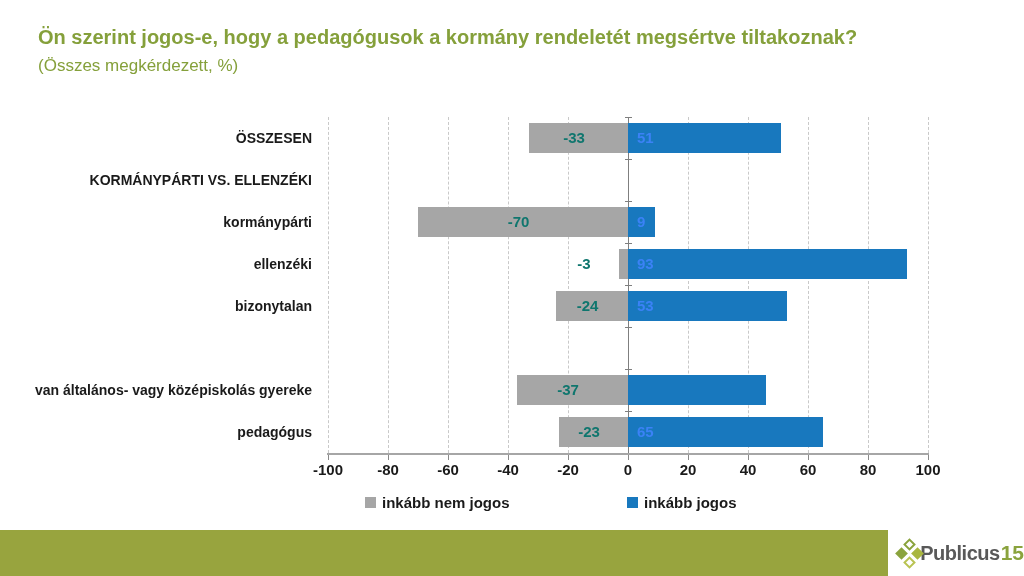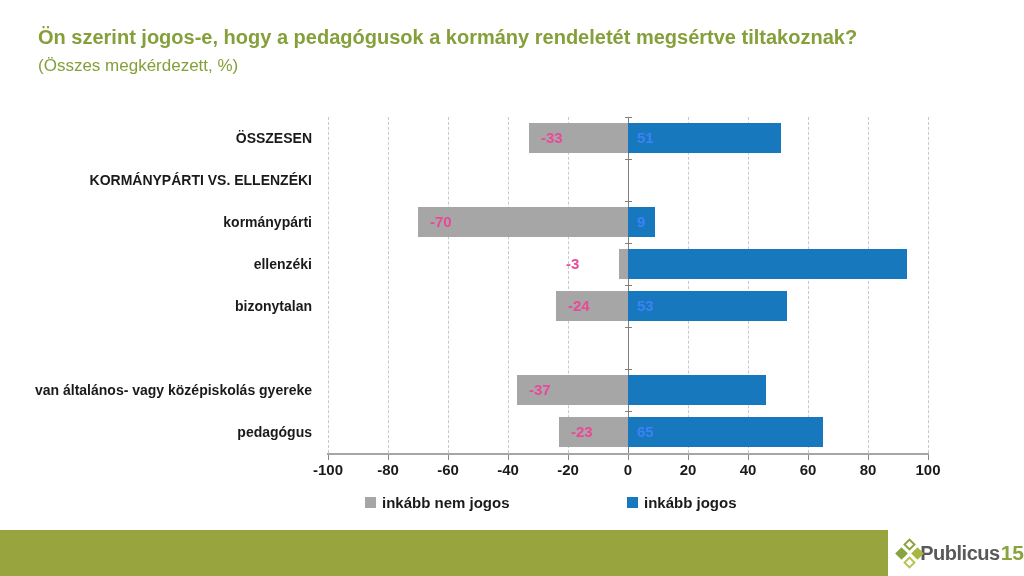--- a/index.html
+++ b/index.html
@@ -20,21 +20,21 @@
                white-space:nowrap; }
   #plot { position:absolute; left:328px; top:117px; width:600px; height:336px; }
   .grid { position:absolute; top:0; bottom:0; width:0; border-left:1px dashed #c9c9c9; }
   .zero-line { position:absolute; left:300px; top:0; height:343px; width:0;
                border-left:1px solid #7f7f7f; }
   .zero-tick { position:absolute; left:297px; width:7px; height:1px; background:#7f7f7f; }
   .bar { position:absolute; }
   .bar.gray { background:#a6a6a6; }
   .bar.blue { background:#1878be; }
   .val { position:absolute; font-size:15px; font-weight:bold; line-height:30px; }
-  .val.gray-val { color:#ec4899; text-align:left;padding-left:12px; }
+  .val.gray-val { color:#0f766e; text-align:center; }
   .val.blue-val { color:#3b82f6; text-align:left; }
 
   
   #x-axis-line { position:absolute; left:327px; top:453px; width:602px; height:2px; background:#a6a6a6; }
   .x-tick { position:absolute; top:455px; width:1px; height:5px; background:#898989; }
   .x-tick-label { position:absolute; top:461px; width:44px; text-align:center;
                   font-size:15px; font-weight:bold; color:#1a1a1a; }
 
   
   .legend-item { position:absolute; top:494px; display:flex; align-items:center; gap:6px; }
@@ -97,20 +97,21 @@
       <div class="val gray-val" style="top: 6px; left: 201px; width: 90px; height: 30px;">-33</div>
       <div class="bar blue" style="top: 6px; left: 300px; width: 153px; height: 30px;"></div>
       <div class="val blue-val" style="top: 6px; left: 309px; width: 144px; height: 30px;">51</div>
       <div class="bar gray" style="top: 90px; left: 90px; width: 210px; height: 30px;"></div>
       <div class="val gray-val" style="top: 90px; left: 90px; width: 201px; height: 30px;">-70</div>
       <div class="bar blue" style="top: 90px; left: 300px; width: 27px; height: 30px;"></div>
       <div class="val blue-val" style="top: 90px; left: 309px; width: 20px; height: 30px;">9</div>
       <div class="bar gray" style="top: 132px; left: 291px; width: 9px; height: 30px;"></div>
       <div class="val gray-val" style="top: 132px; left: 226px; width: 60px; height: 30px;">-3</div>
       <div class="bar blue" style="top: 132px; left: 300px; width: 279px; height: 30px;"></div>
+      <div class="val blue-val" style="top: 132px; left: 309px; width: 270px; height: 30px;">93</div>
       <div class="bar gray" style="top: 174px; left: 228px; width: 72px; height: 30px;"></div>
       <div class="val gray-val" style="top: 174px; left: 228px; width: 63px; height: 30px;">-24</div>
       <div class="bar blue" style="top: 174px; left: 300px; width: 159px; height: 30px;"></div>
       <div class="val blue-val" style="top: 174px; left: 309px; width: 150px; height: 30px;">53</div>
       <div class="bar gray" style="top: 258px; left: 189px; width: 111px; height: 30px;"></div>
       <div class="val gray-val" style="top: 258px; left: 189px; width: 102px; height: 30px;">-37</div>
       <div class="bar blue" style="top: 258px; left: 300px; width: 138px; height: 30px;"></div>
       <div class="bar gray" style="top: 300px; left: 231px; width: 69px; height: 30px;"></div>
       <div class="val gray-val" style="top: 300px; left: 231px; width: 60px; height: 30px;">-23</div>
       <div class="bar blue" style="top: 300px; left: 300px; width: 195px; height: 30px;"></div>

